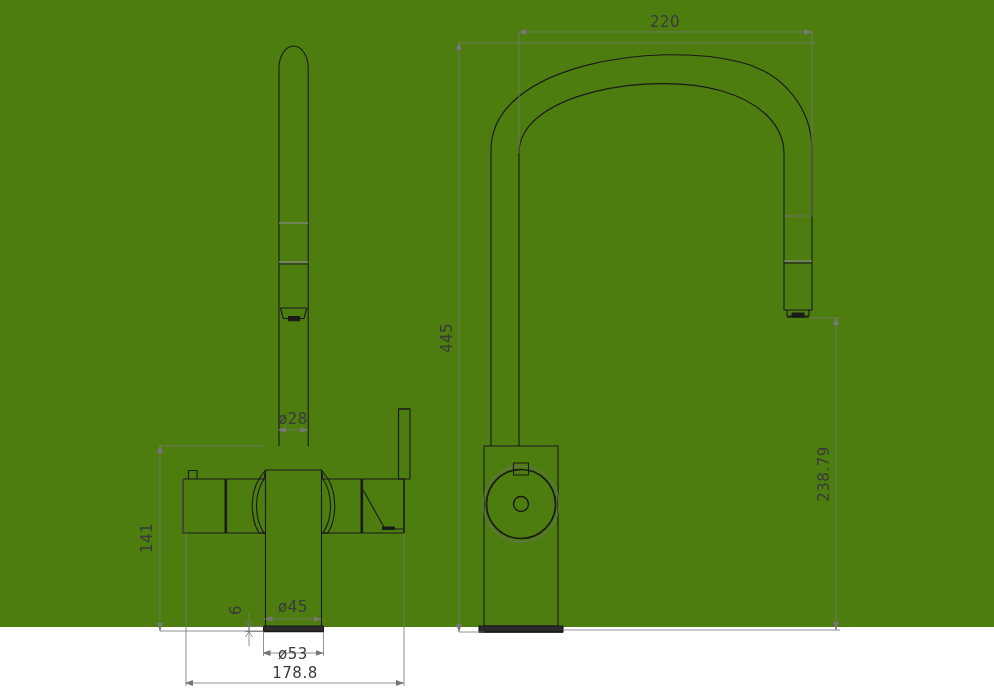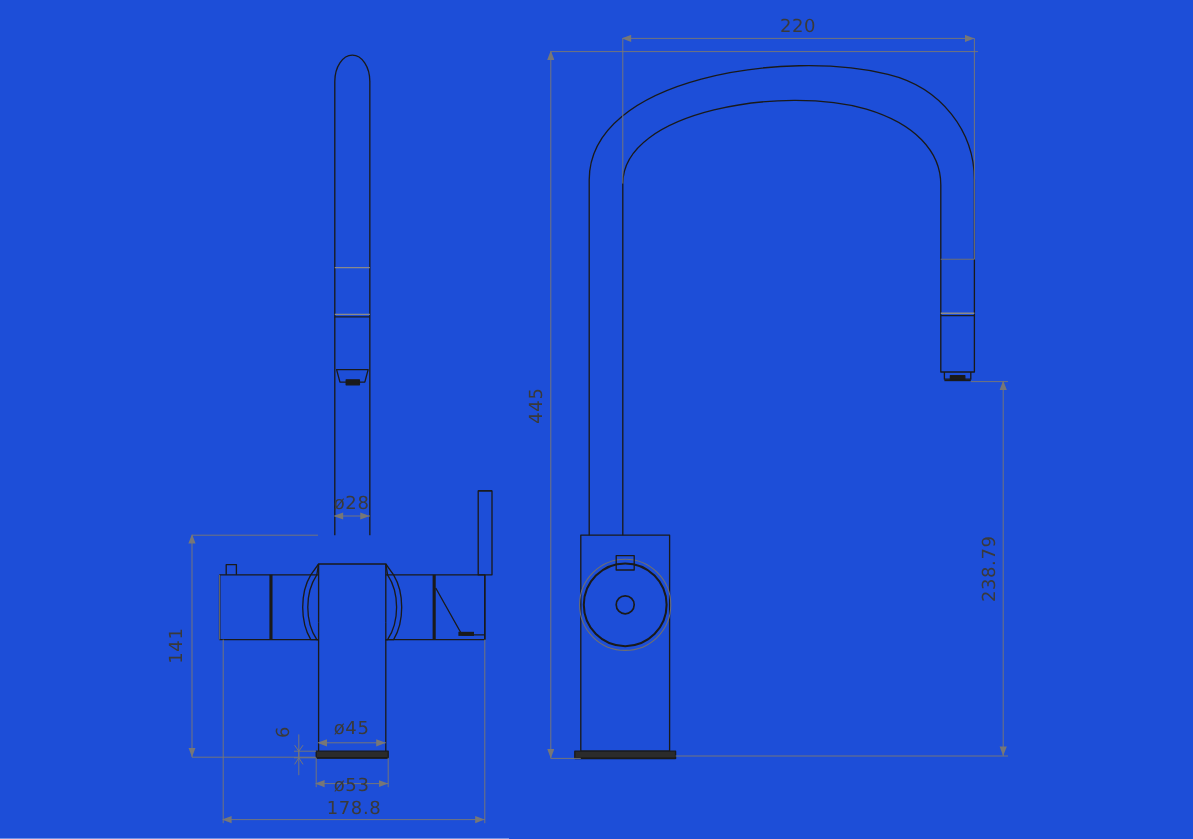--- a/index.html
+++ b/index.html
@@ -1,18 +1,18 @@
 <!DOCTYPE html>
 <html><head>
 <meta charset="utf-8">
 <style>
   html,body{margin:0;padding:0;background:#ffffff;}
   body{width:994px;height:699px;overflow:hidden;
        font-family:"DejaVu Sans",sans-serif;}
-  #stage{position:relative;width:994px;height:699px;background:#1d4ed8;}
+  #stage{position:relative;width:994px;height:627px;background:#4d7c0f;}
   svg#drawing{position:absolute;left:0;top:0;width:994px;height:699px;}
   .dimtext{font-family:"DejaVu Sans",sans-serif;font-size:15px;fill:#3a3a3a;
            letter-spacing:0.5px;}
 </style>
 </head>
 <body>
 
 <div id="stage">
 
   <svg id="drawing" viewBox="0 0 994 699">

